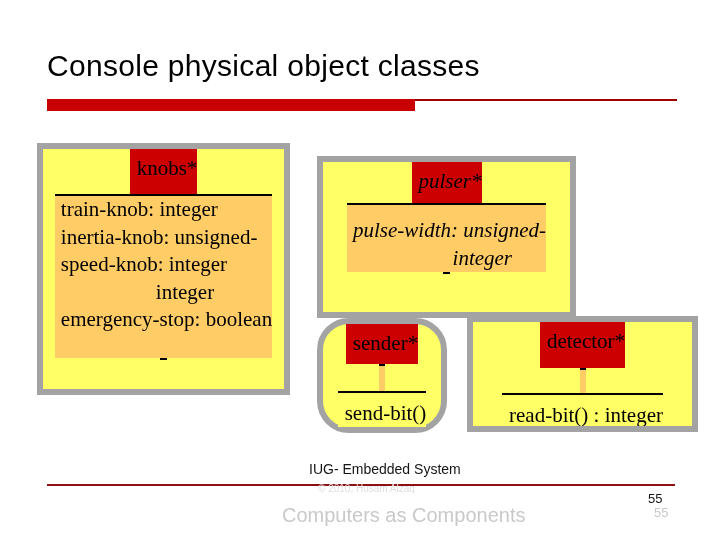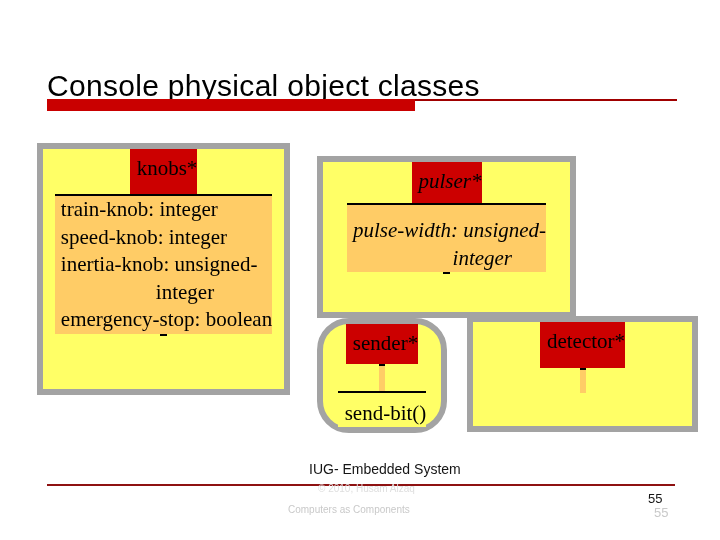--- a/index.html
+++ b/index.html
@@ -11,21 +11,20 @@
     --footer-line:#8e1111;
   }
   html,body{margin:0;padding:0;}
   body{width:720px;height:540px;background:#ffffff;font-family:"Liberation Sans",sans-serif;}
   .slide{position:relative;width:720px;height:540px;background:#ffffff;overflow:hidden;}
 
   .slide-title{
     position:absolute;left:47px;top:48px;width:620px;
     font-size:30px;line-height:36px;color:#000;letter-spacing:.3px;
     font-family:"Liberation Sans",sans-serif;
-    margin-top:20px;
   }
   .accent-bar{position:absolute;left:47px;top:99px;width:368px;height:12px;background:var(--accent-bar);}
   .accent-line{position:absolute;left:415px;top:99px;width:262px;height:2px;background:var(--accent-line);}
 
   .classbox{
     position:absolute;border:6px solid #a3a3a3;box-sizing:border-box;
     display:flex;flex-direction:column;
     font-family:"Liberation Serif","DejaVu Serif",serif;font-size:21px;color:#000;
     background:var(--operations-bg);
     align-items:center;
@@ -39,58 +38,58 @@
     border-top:2px solid #000;padding:0 0 0 6px;line-height:27.5px;overflow:hidden;
   }
   .classbox .ops{
     flex:1 1 auto;box-sizing:border-box;background:var(--operations-bg);
     border-top:2px solid #000;padding:8px 0 0 7px;overflow:hidden;
   }
   .attr-line.cont-right{text-align:right;}
 
   #box-knobs{left:37px;top:143px;width:253px;height:252px;}
   #box-knobs .hdr{height:45px;}
-  #box-knobs .attrs{height:140px;}
+  #box-knobs .attrs{height:164px;}
   #box-knobs .attr-line.cont-right{padding-right:58px;}
 
   #box-pulser{left:317px;top:156px;width:259px;height:162px;font-style:italic;}
   #box-pulser .hdr{height:41px;}
   #box-pulser .attrs{height:69px;padding-top:12px;}
   #box-pulser .attr-line.cont-right{padding-right:34px;}
 
   #box-sender{left:317px;top:318px;width:130px;height:115px;border-radius:32px;}
   #box-sender .hdr{height:40px;}
   #box-sender .attrs{height:27px;}
 
   #box-detector{left:467px;top:316px;width:231px;height:116px;}
   #box-detector .hdr{height:46px;}
   #box-detector .attrs{height:25px;}
 
   .footer-line{position:absolute;left:47px;top:484px;width:628px;height:2px;background:var(--footer-line);}
   .footer-watermark{position:absolute;left:318px;top:483px;font-size:10px;color:#dedede;z-index:0;}
   .footer-org{position:absolute;left:309px;top:461px;font-size:14px;color:#151515;z-index:1;}
-  .footer-course{position:absolute;left:288px;top:504px;font-size:10px;color:#c9c9c9;}
+  .footer-course{position:absolute;left:282px;top:504px;font-size:20px;color:#c9c9c9;}
   .footer-page{position:absolute;left:648px;top:491px;font-size:13px;color:#151515;}
   .footer-page-shadow{position:absolute;left:654px;top:505px;font-size:13px;color:#c9c9c9;}
 </style>
 </head>
 <body>
 
 <div class="slide">
 
   <div class="slide-title">Console physical object classes</div>
   <div class="accent-bar"></div>
   <div class="accent-line"></div>
 
   <div class="classbox" id="box-knobs">
     <div class="hdr">knobs*</div>
     <div class="attrs">
       <div class="attr-line">train-knob: integer</div>
+      <div class="attr-line">inertia-knob: unsigned-</div>
       <div class="attr-line">speed-knob: integer</div>
-      <div class="attr-line">inertia-knob: unsigned-</div>
       <div class="attr-line cont-right">integer</div>
       <div class="attr-line">emergency-stop: boolean</div>
     </div>
     <div class="ops"></div>
   </div>
 
   <div class="classbox" id="box-pulser">
     <div class="hdr">pulser*</div>
     <div class="attrs">
       <div class="attr-line">pulse-width: unsigned-</div>
@@ -103,20 +102,23 @@
     <div class="hdr">sender*</div>
     <div class="attrs"></div>
     <div class="ops">
       <div class="op-line">send-bit()</div>
     </div>
   </div>
 
   <div class="classbox" id="box-detector">
     <div class="hdr">detector*</div>
     <div class="attrs"></div>
+    <div class="ops">
+      <div class="op-line">read-bit() : integer</div>
+    </div>
   </div>
 
   <div class="footer-line"></div>
   <div class="footer-watermark">© 2010, Husam Alzaq</div>
   <div class="footer-org">IUG- Embedded System</div>
   <div class="footer-course">Computers as Components</div>
   <div class="footer-page">55</div>
   <div class="footer-page-shadow">55</div>
 
 </div>

